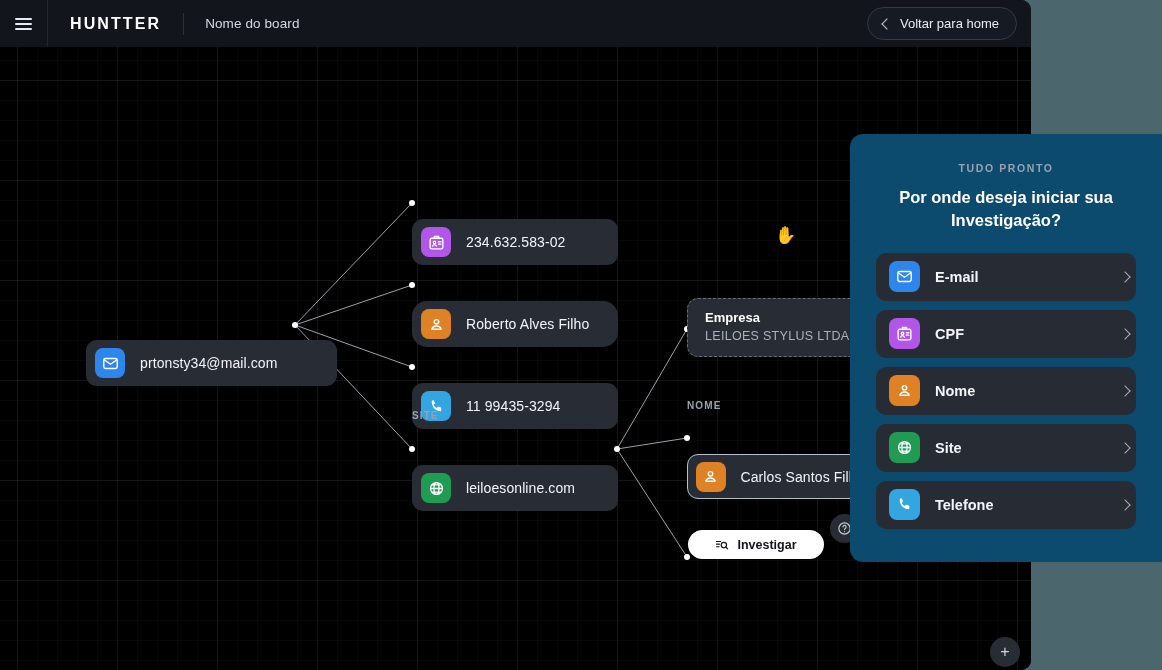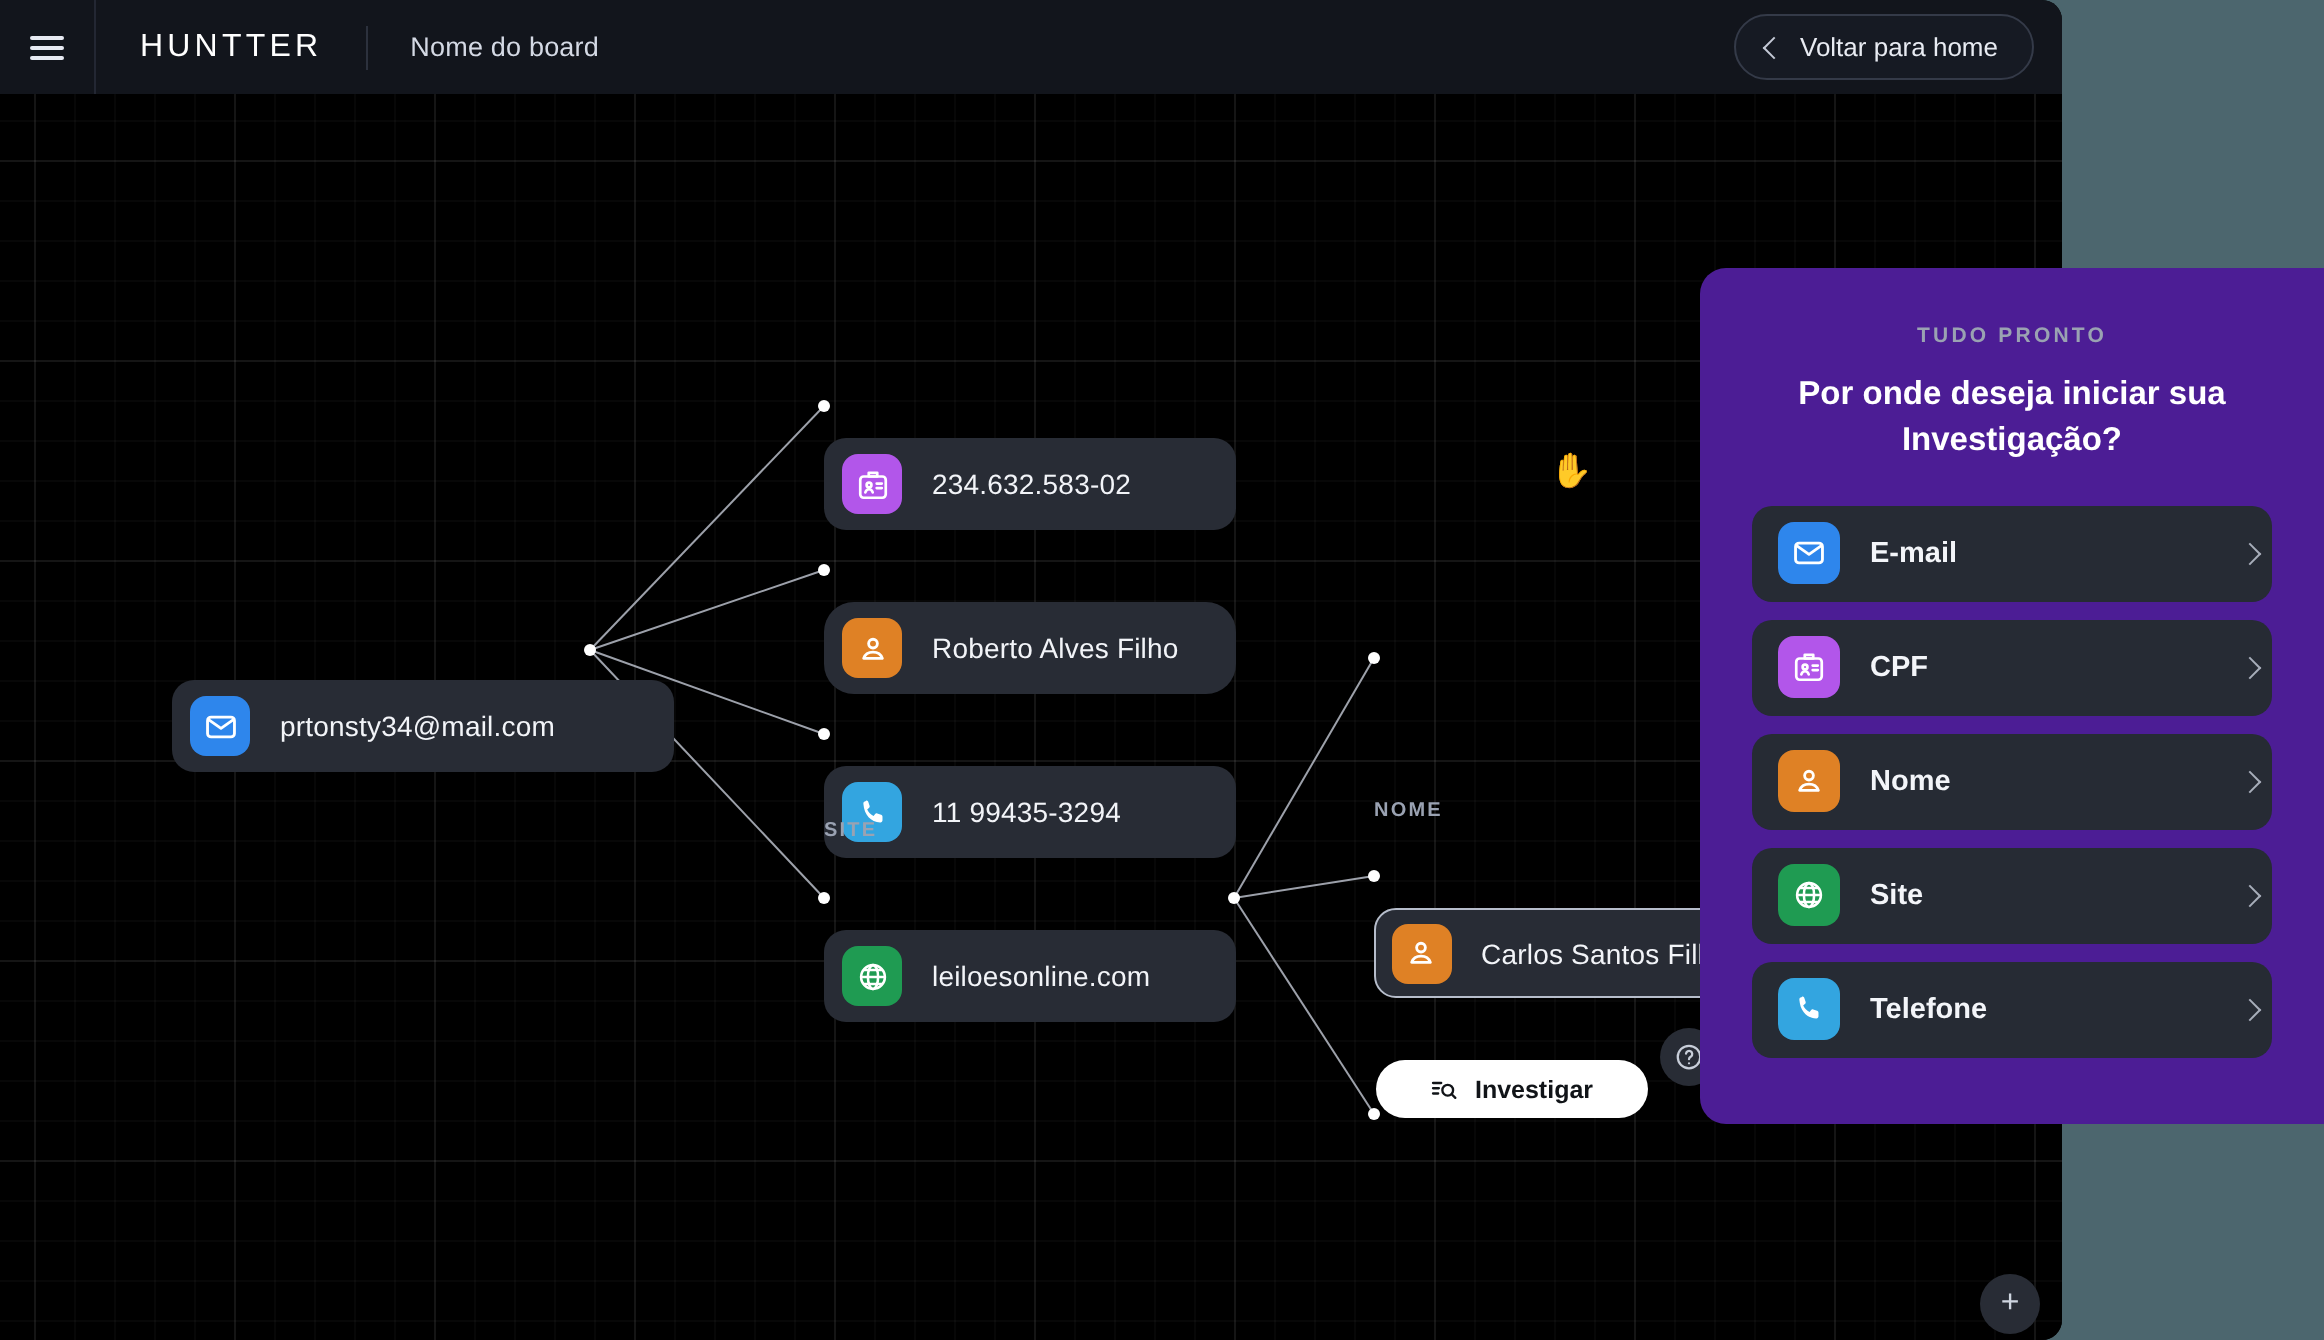--- a/index.html
+++ b/index.html
@@ -37,21 +37,21 @@
     cursor: pointer;
     border-right: 1px solid #232733;
   }
   .hamburger { width: 17px; display: flex; flex-direction: column; gap: 3px; }
   .hamburger i { display: block; height: 2px; background: #e7eaf2; border-radius: 1px; }
 
   #brand {
     margin-left: 22px;
     color: #ffffff;
     font-size: 16px;
-    font-weight: 400;
+    font-weight: 700;
     letter-spacing: 2.1px;
   }
   #brand-div {
     width: 1px; height: 22px;
     background: #2c313d;
     margin-left: 22px;
   }
   #board-name {
     margin-left: 21px;
     color: #d4d9e4;
@@ -188,21 +188,21 @@
     color: #cfd5e0; font-size: 16px; line-height: 1;
     cursor: pointer;
   }
   #zoom-in  { left: 990px; top: 590px; }
 
   
   #panel {
     position: absolute;
     left: 850px; top: 134px;
     width: 312px; height: 428px;
-    background: #4c1d95;
+    background: #0c4a6e;
     border-radius: 13px 0 0 13px;
     padding: 28px 26px 24px 26px;
     z-index: 40;
   }
   #panel-eyebrow {
     text-align: center;
     color: #9aa2b2;
     font-size: 10.5px;
     font-weight: 700;
     letter-spacing: 1.6px;
@@ -334,20 +334,24 @@
       <span class="tile t-site">
         <svg width="17" height="17" viewBox="0 0 24 24" fill="none" stroke="#fff" stroke-width="1.8">
           <circle cx="12" cy="12" r="8.4"></circle>
             <ellipse cx="12" cy="12" rx="3.6" ry="8.4"></ellipse>
           <path d="M3.6 12h16.8M5 7h14M5 17h14"></path>
         </svg>
       </span>
       <span class="label">leiloesonline.com</span>
     </div>
 
+    <div class="card-dashed" style="left:687px; top:251px; width:215px;">
+      <div class="t1">Empresa</div>
+      <div class="t2">LEILOES STYLUS LTDA</div>
+    </div>
 
     <div class="node-cap" style="left:687px; top:353px;">NOME</div>
     <div class="node selected" style="left:687px; top:370px; width:215px;">
       <span class="tile t-name">
         <svg width="17" height="17" viewBox="0 0 24 24" fill="none" stroke="#fff" stroke-width="2" stroke-linecap="round" stroke-linejoin="round">
           <circle cx="12" cy="8.2" r="3.1"></circle>
             <path d="M5.4 18.6c1-3 3.6-4.4 6.6-4.4s5.6 1.4 6.6 4.4z"></path>
         </svg>
       </span>
       <span class="label">Carlos Santos Filho</span>

